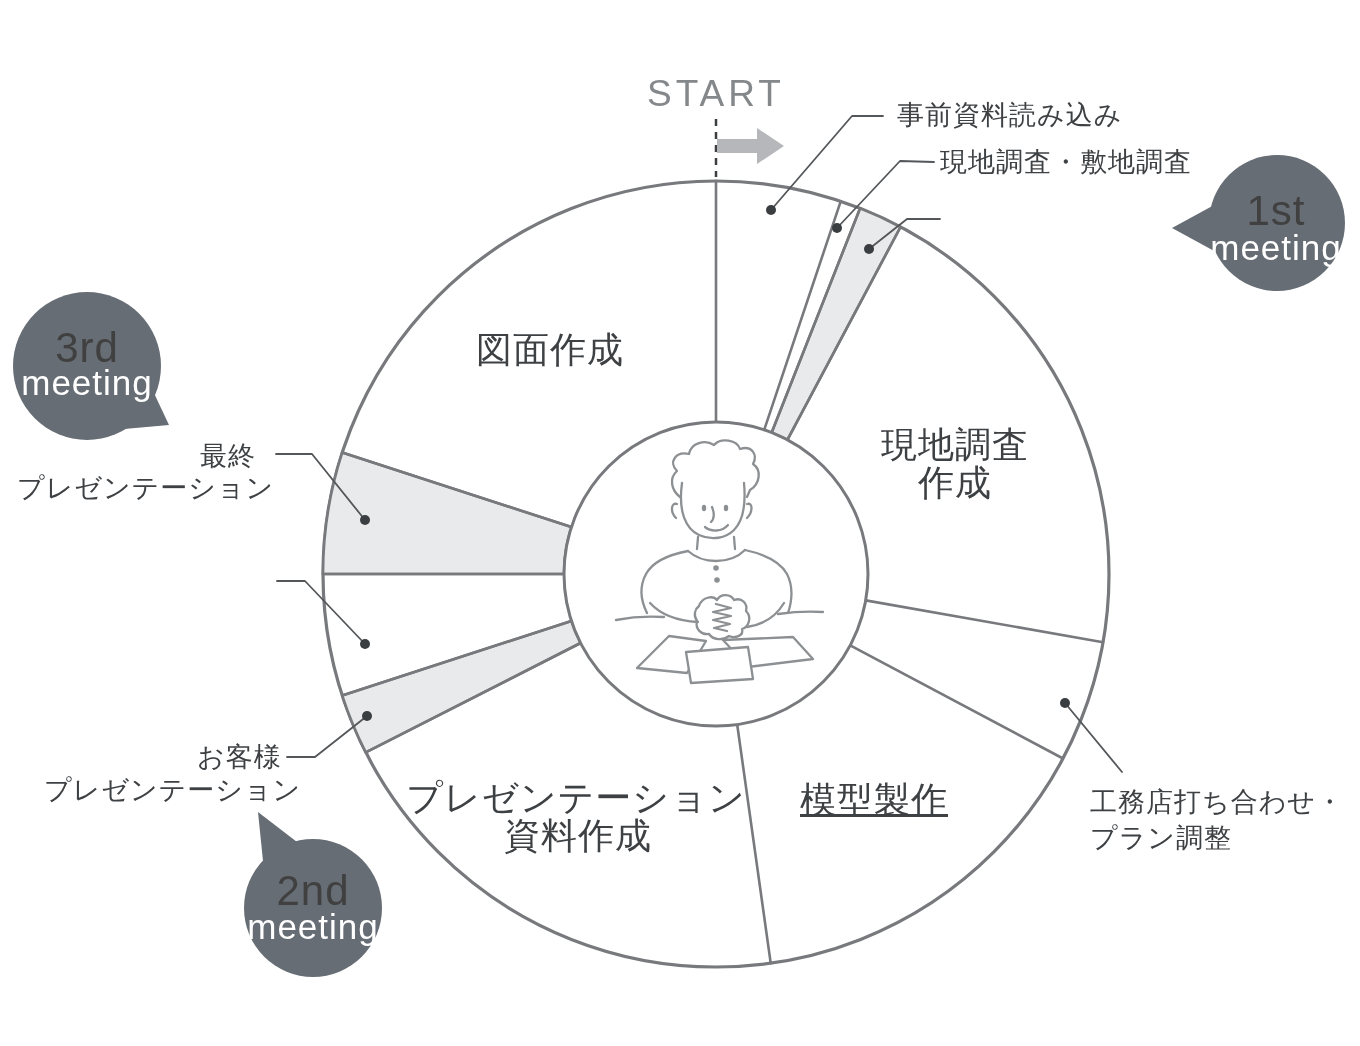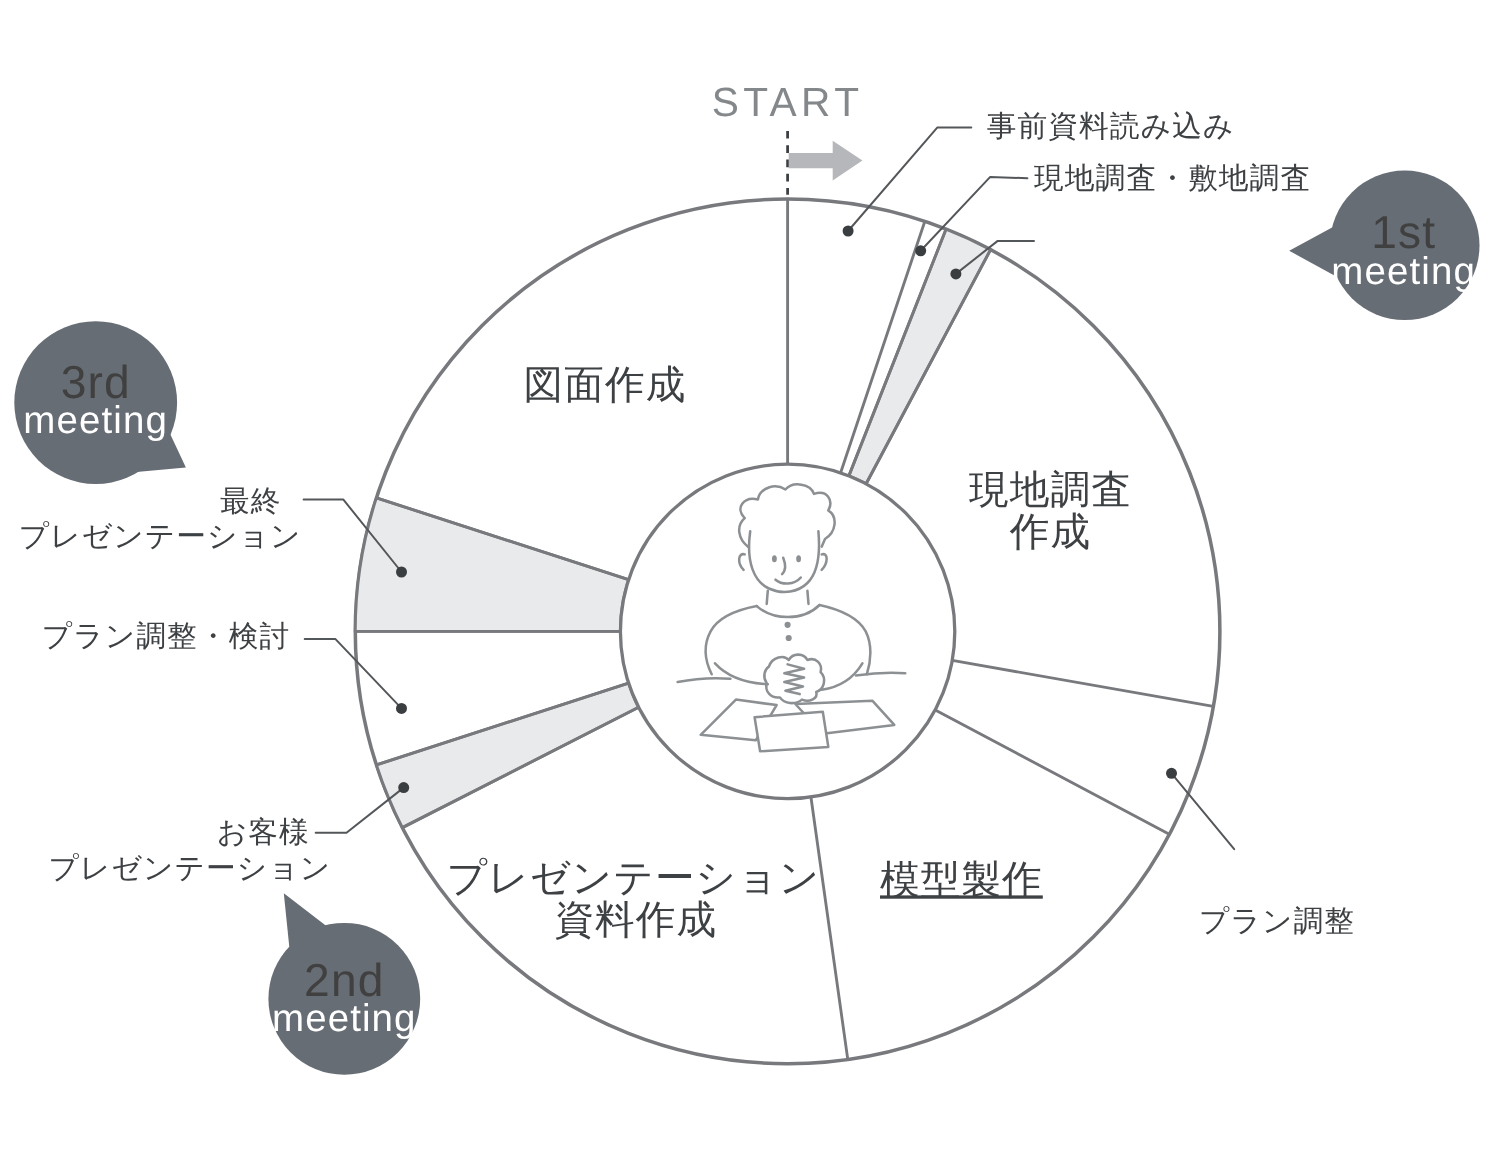--- a/index.html
+++ b/index.html
@@ -130,25 +130,25 @@
 
   <div class="lbl c inner" style="left:550px;top:350px;">図面作成</div>
   <div class="lbl c inner" style="left:955px;top:445px;">現地調査</div>
   <div class="lbl c inner" style="left:955px;top:483px;">作成</div>
   <div class="lbl c inner" style="left:874px;top:800px;text-decoration:underline;">模型製作</div>
   <div class="lbl c inner" style="left:576px;top:798px;">プレゼンテーション</div>
   <div class="lbl c inner" style="left:578px;top:836px;">資料作成</div>
 
   <div class="lbl l" style="left:940px;top:162px;">現地調査・敷地調査</div>
   <div class="lbl l" style="left:897px;top:115px;">事前資料読み込み</div>
+  <div class="lbl l" style="left:1090px;top:802px;">工務店打ち合わせ・</div>
   <div class="lbl l" style="left:1090px;top:838px;">プラン調整</div>
 
   <div class="lbl l" style="left:197px;top:757px;">お客様</div>
   <div class="lbl l" style="left:44px;top:790px;">プレゼンテーション</div>
-  <div class="lbl l" style="left:38px;top:579px;">プラン調整・検討</div>
   <div class="lbl l" style="left:200px;top:456px;">最終</div>
   <div class="lbl l" style="left:17px;top:488px;">プレゼンテーション</div>
 
   <div class="lbl c badge-ord" style="left:1276px;top:211px;">1st</div>
   <div class="lbl c badge-word" style="left:1276px;top:247px;">meeting</div>
   <div class="lbl c badge-ord" style="left:313px;top:891px;">2nd</div>
   <div class="lbl c badge-word" style="left:313px;top:926px;">meeting</div>
   <div class="lbl c badge-ord" style="left:87px;top:348px;">3rd</div>
   <div class="lbl c badge-word" style="left:87px;top:382px;">meeting</div>
 

